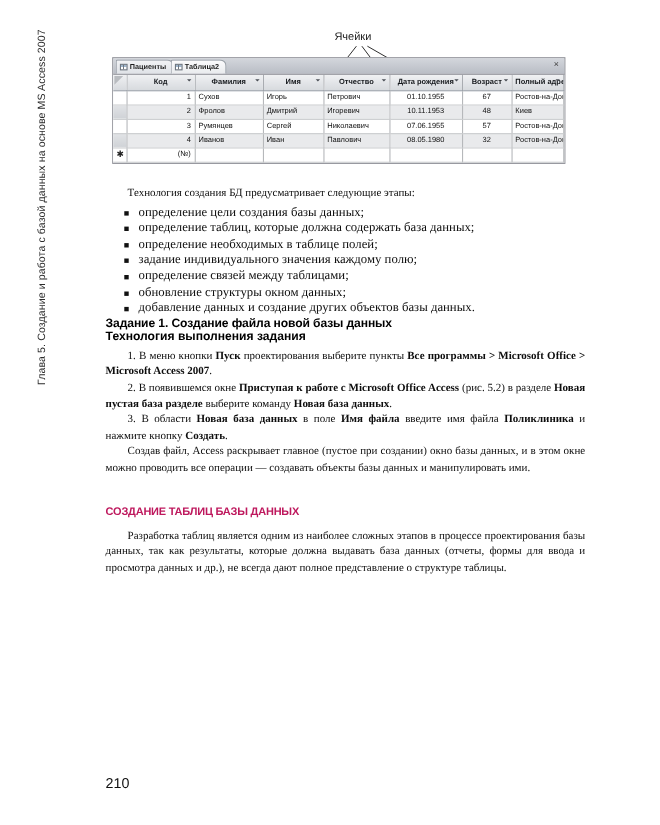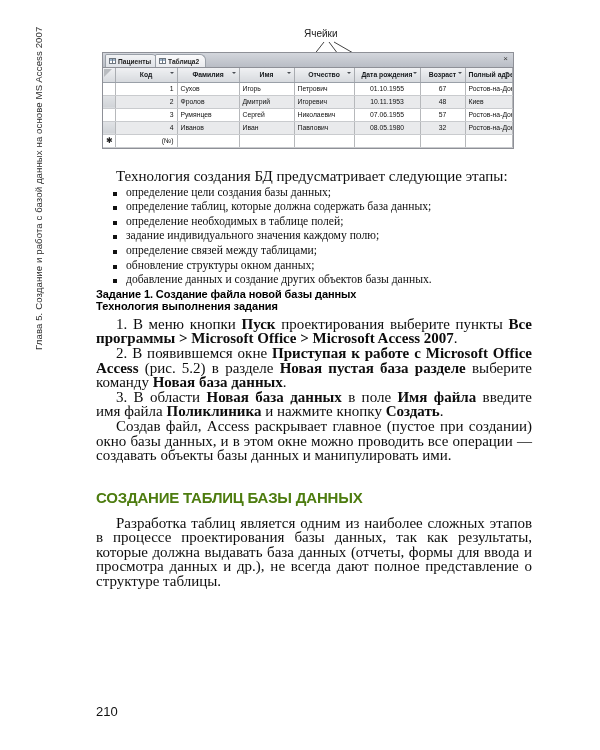--- a/index.html
+++ b/index.html
@@ -204,21 +204,21 @@
     margin-top: 3px;
     font-family: "Liberation Serif", serif;
     font-size: 10.5px;
     color: #111;
   }
   .fig-caption b { font-weight: bold; }
 
   
   .body-text {
     font-family: "Liberation Serif", serif;
-    font-size: 15px;
+    font-size: 10px;
     line-height: 14.6px;
     text-align: justify;
     color: #0d0d0d;
     margin: 0;
   }
   .p-indent { text-indent: 20px; }
   .gap-lg { margin-top: 15px; }
   .gap-md { margin-top: 10px; }
   .gap-sm { margin-top: 5px; }
 
@@ -254,24 +254,24 @@
   }
   h4.sub-head {
     font-family: "Liberation Sans", sans-serif;
     font-size: 11px;
     font-weight: bold;
     margin: 0;
     color: #000;
   }
   h2.section-head {
     font-family: "Liberation Sans", sans-serif;
-    font-size: 15px;
+    font-size: 10px;
     font-weight: bold;
     margin: 0;
-    color: #4d7c0f;
+    color: #be185d;
     letter-spacing: -0.2px;
   }
 
   .folio {
     position: absolute;
     left: 96px;
     top: 704px;
     font-family: "Liberation Sans", sans-serif;
     font-size: 13px;
     font-weight: normal;

